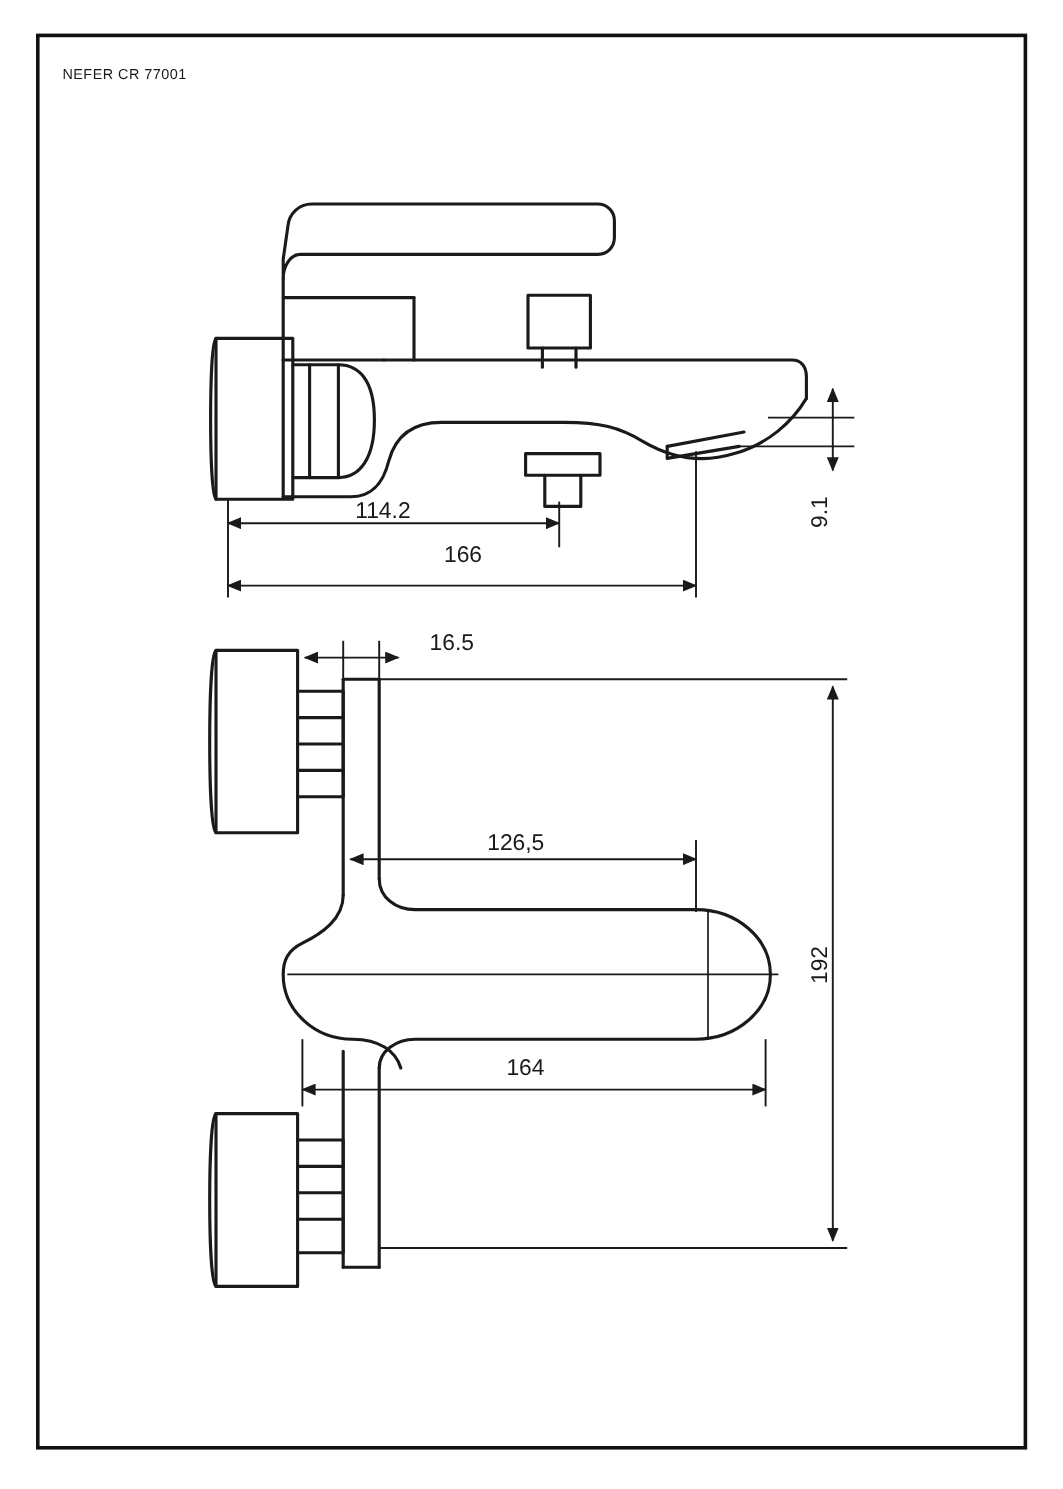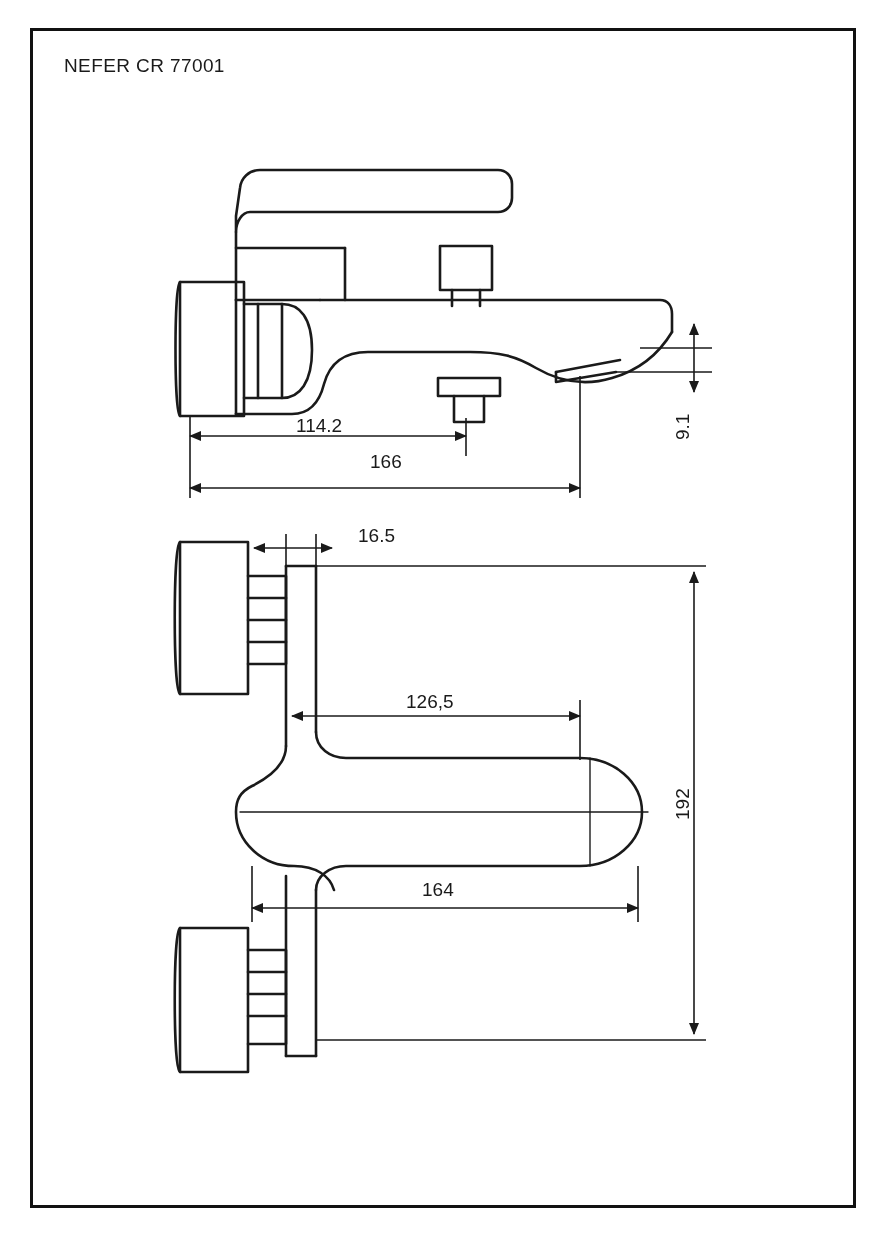--- a/index.html
+++ b/index.html
@@ -26,23 +26,23 @@
     left: 30px;
     top: 28px;
     width: 826px;
     height: 1180px;
     border: 3px solid #111111;
     box-sizing: border-box;
     background: #ffffff;
   }
   .title-label {
     position: absolute;
-    left: 64px;
+    left: 52px;
     top: 55px;
-    font-size: 19px;
+    font-size: 12px;
     letter-spacing: 0.4px;
     color: #1a1a1a;
     white-space: nowrap;
   }
   svg.drawing {
     position: absolute;
     left: 0;
     top: 0;
     width: 886px;
     height: 1241px;

